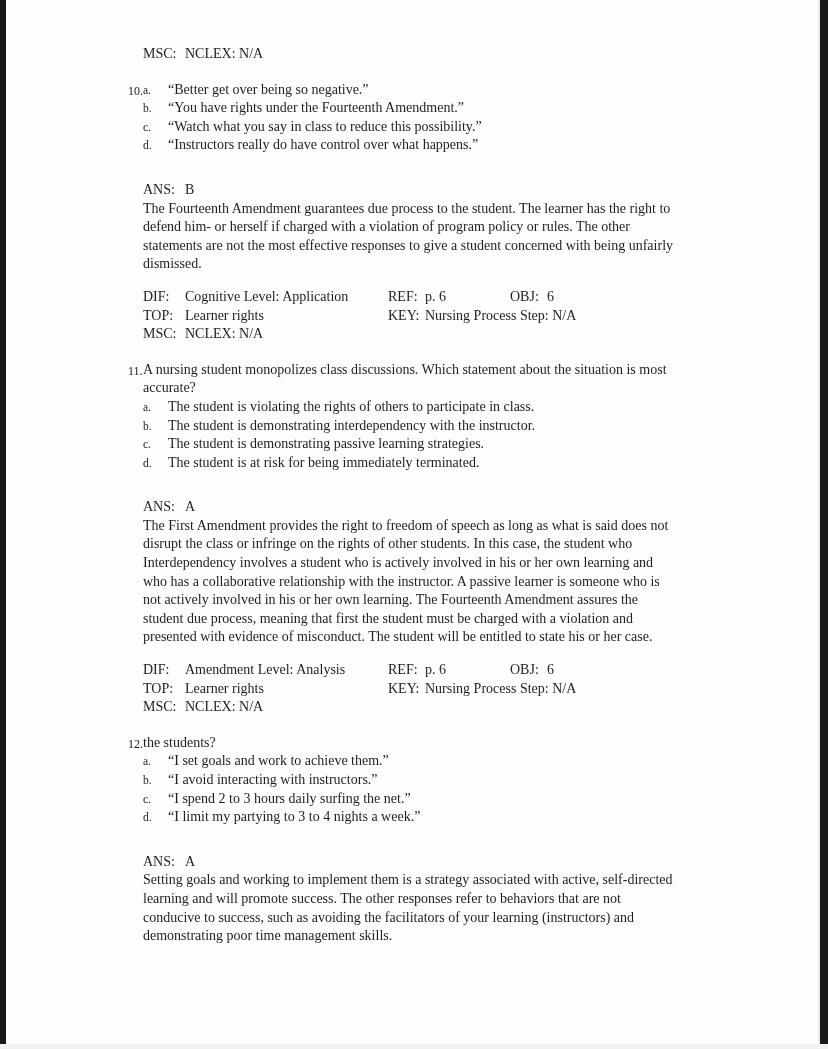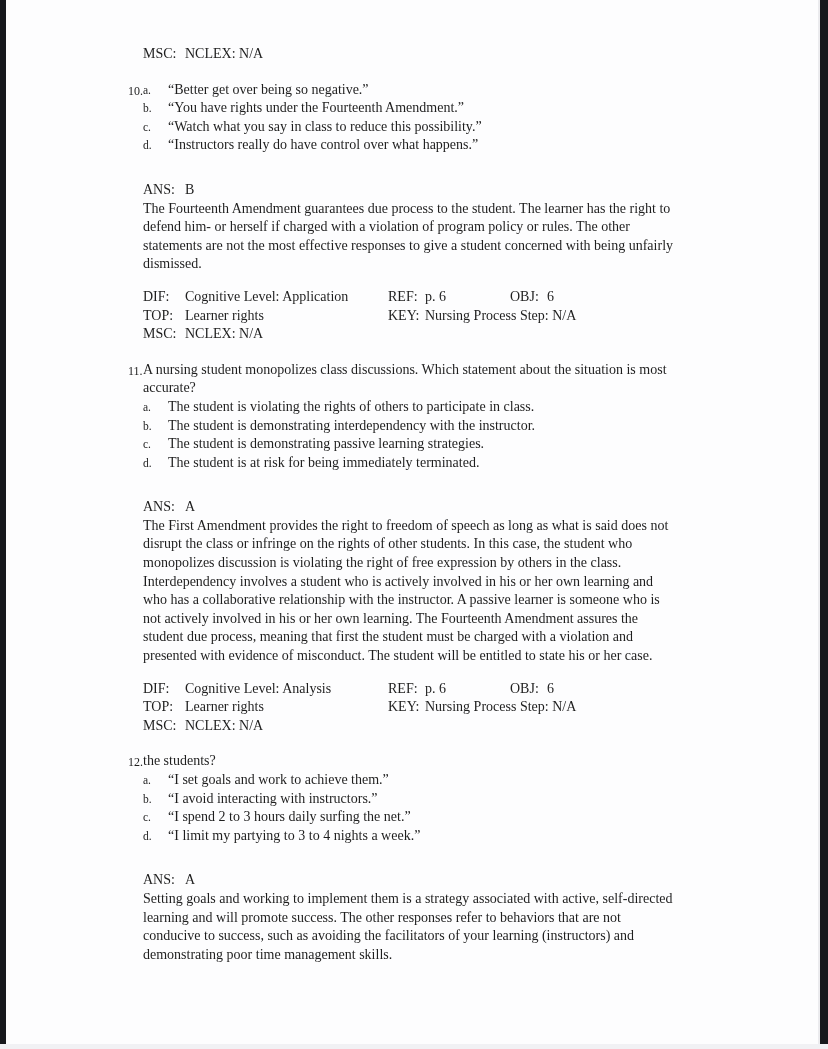--- a/index.html
+++ b/index.html
@@ -139,30 +139,29 @@
           <span class="olet">d.</span>
           <span class="otext">The student is at risk for being immediately terminated.</span>
         </div>
       </div>
       <div class="answer">
         <span class="alabel">ANS:</span><span class="aval">A</span>
       </div>
       <div class="rationale">
         <span class="tline">The First Amendment provides the right to freedom of speech as long as what is said does not</span>
         <span class="tline">disrupt the class or infringe on the rights of other students. In this case, the student who</span>
-        <span class="tline">monopolizes discussion is violating the right of free expression by others in the class.</span>
         <span class="tline">Interdependency involves a student who is actively involved in his or her own learning and</span>
         <span class="tline">who has a collaborative relationship with the instructor. A passive learner is someone who is</span>
         <span class="tline">not actively involved in his or her own learning. The Fourteenth Amendment assures the</span>
         <span class="tline">student due process, meaning that first the student must be charged with a violation and</span>
         <span class="tline">presented with evidence of misconduct. The student will be entitled to state his or her case.</span>
       </div>
       <div class="meta-grid">
         <span class="mlabel">DIF:</span>
-        <span class="mval">Cognitive Level: Analysis</span>
+        <span class="mval">Amendment Level: Analysis</span>
         <span class="mlabel">REF:</span>
         <span class="mval">p. 6</span>
         <span class="mlabel">OBJ:</span>
         <span class="mval">6</span>
         <span class="mlabel">TOP:</span>
         <span class="mval">Learner rights</span>
         <span class="mlabel">KEY:</span>
         <span class="mval span-rest-4">Nursing Process Step: N/A</span>
         <span class="mlabel">MSC:</span>
         <span class="mval span-rest-2">NCLEX: N/A</span>

